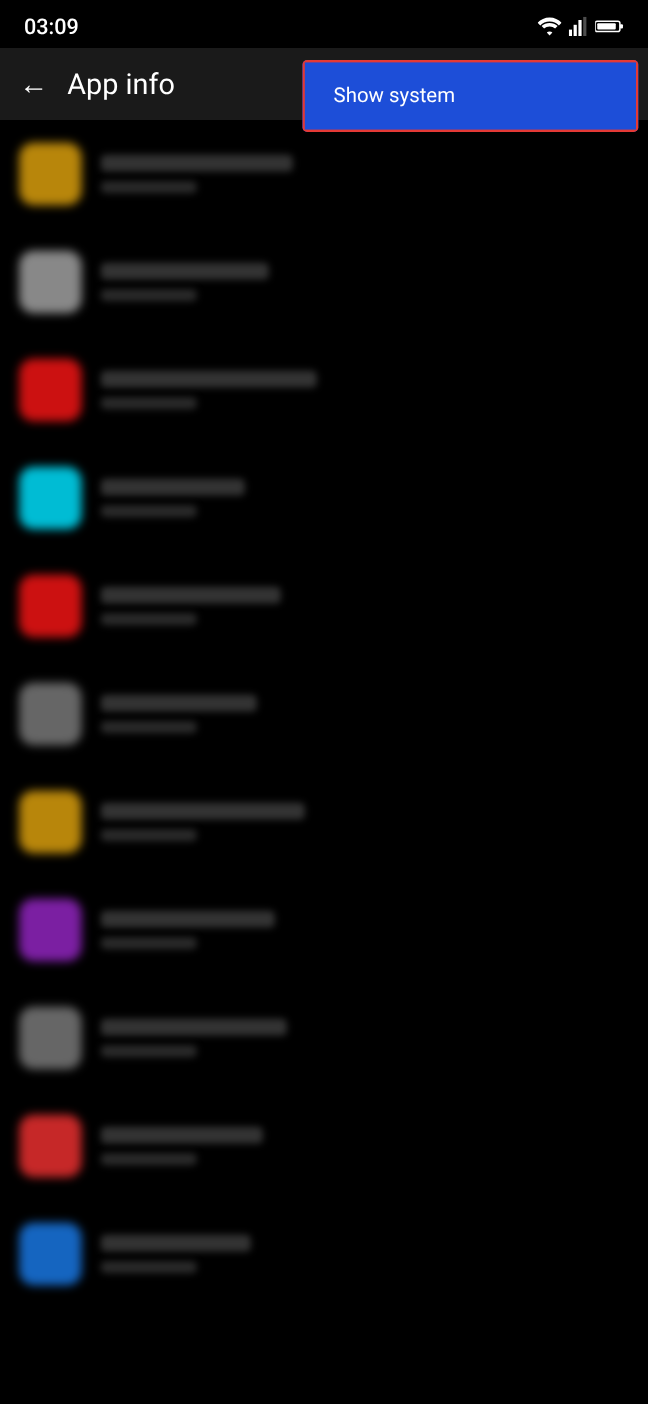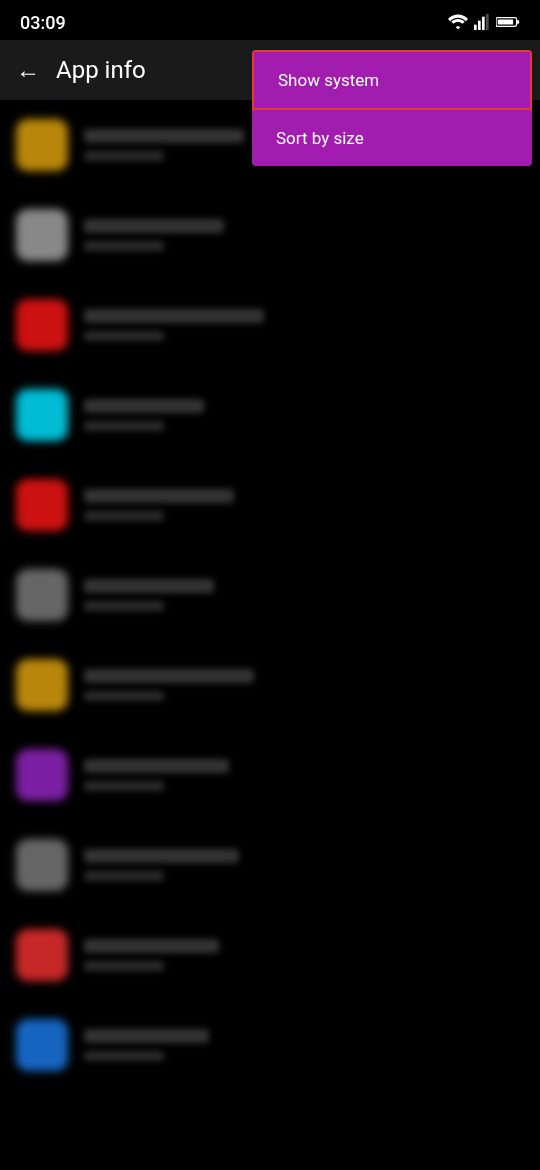--- a/index.html
+++ b/index.html
@@ -55,21 +55,21 @@
       font-size: 24px;
       font-weight: 400;
       color: #fff;
     }
 
     
     .dropdown-menu {
       position: absolute;
       top: 50px;
       right: 8px;
-      background: #a21caf;
+      background: #1d4ed8;
       border-radius: 4px;
       z-index: 100;
       min-width: 280px;
       overflow: hidden;
     }
 
     .dropdown-item {
       padding: 18px 24px;
       font-size: 17px;
       color: #fff;
@@ -231,14 +231,13 @@
       <div class="app-icon" style="background: rgb(21, 101, 192);"></div>
       <div class="app-info">
         <div class="app-name" style="width: 125px;"></div>
         <div class="app-size"></div>
       </div>
     </div>
   </div>
 
 <div class="dropdown-menu" id="dropdown-container">
 <div class="dropdown-item highlighted">Show system</div>
-    <div class="dropdown-item">Sort by size</div>
   </div>
 
 </body></html>

